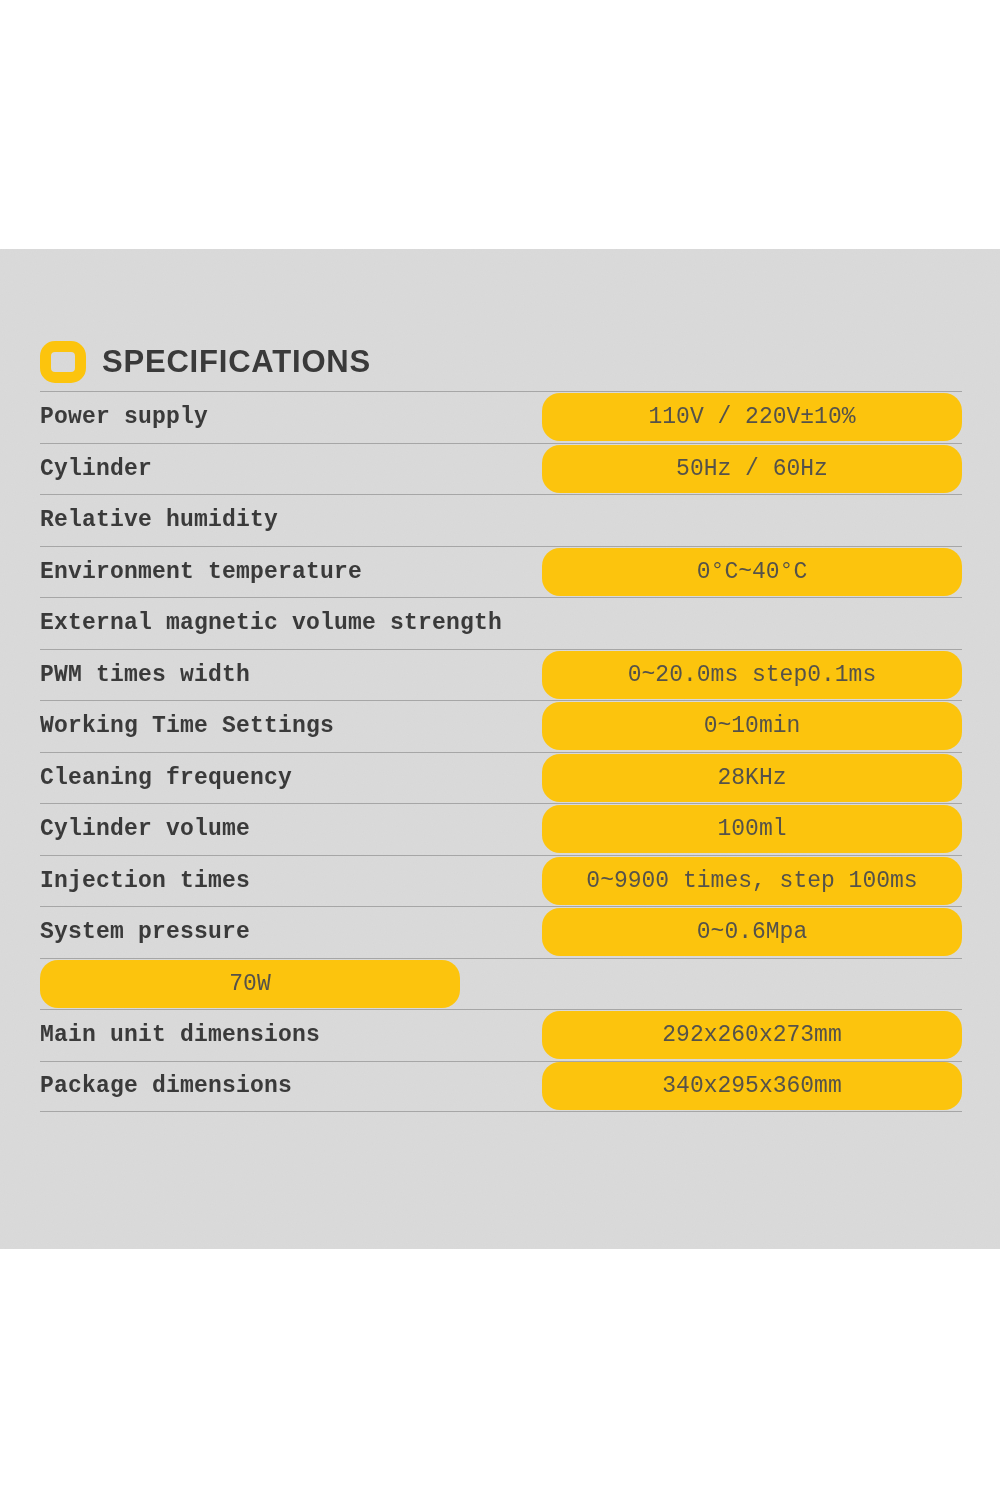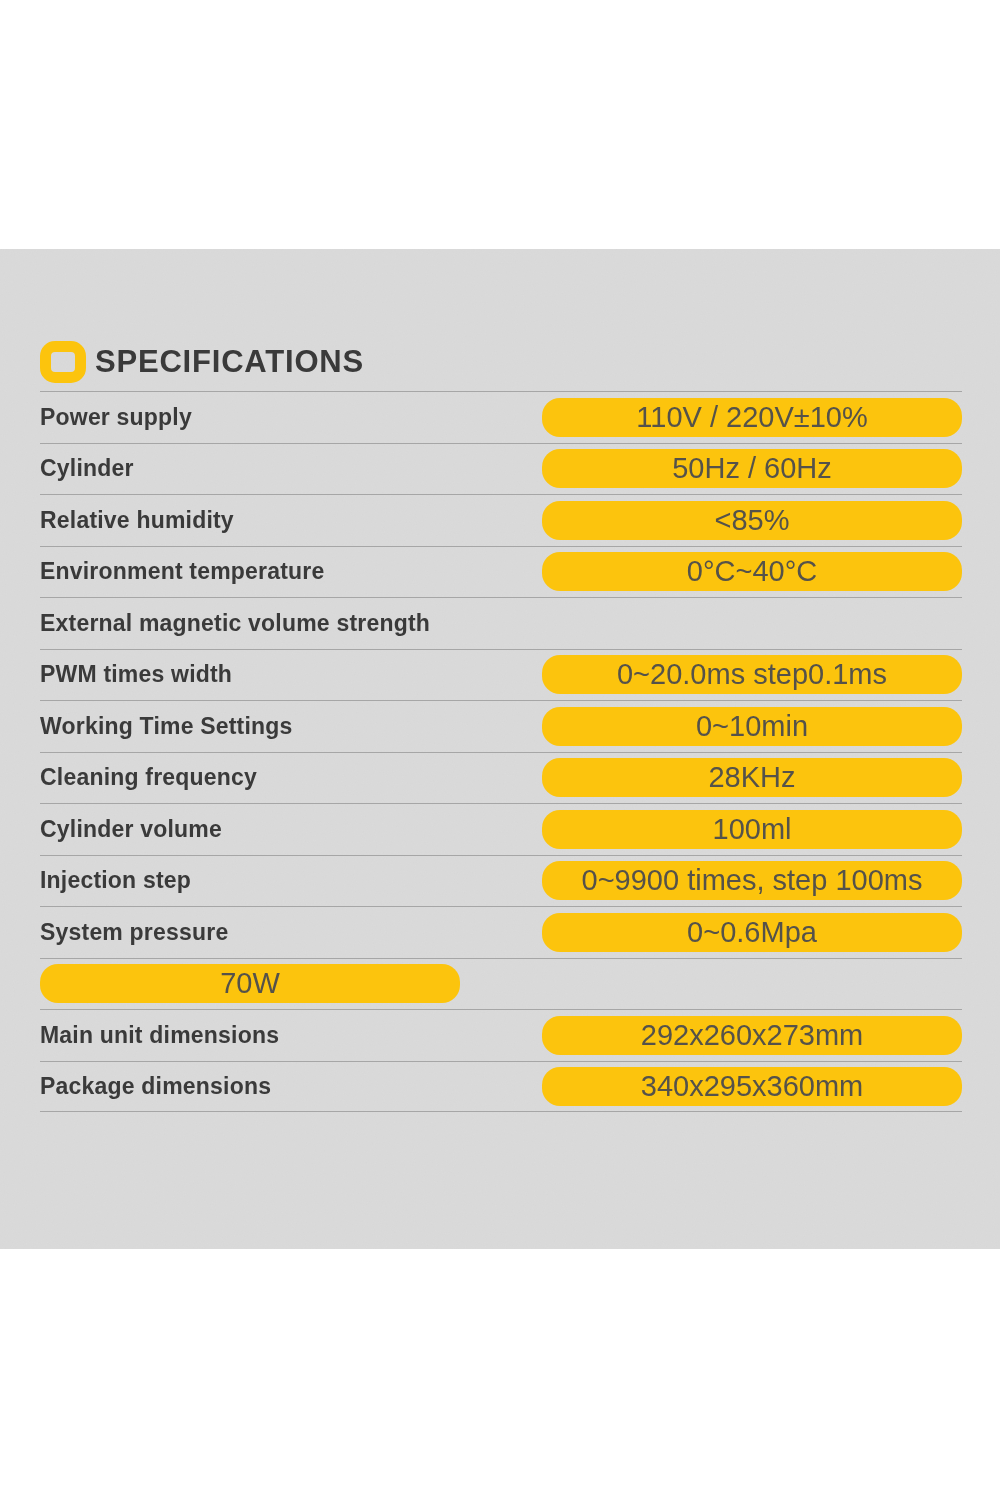--- a/index.html
+++ b/index.html
@@ -28,21 +28,21 @@
     opacity: 0.45;
     pointer-events: none;
   }
   .content {
     position: relative;
     padding: 92px 38px 0 40px;
   }
   .header {
     display: flex;
     align-items: center;
-    gap: 9px;
+    gap: 16px;
     height: 42px;
     margin-bottom: 8px;
   }
   .bullet {
     width: 46px;
     height: 42px;
     border: 11px solid #fcc40d;
     border-radius: 15px;
     flex: 0 0 auto;
   }
@@ -53,41 +53,42 @@
     letter-spacing: 0.8px;
     color: #3a3a3a;
   }
   .spec-table { width: 100%; }
   .spec-row {
     display: flex;
     align-items: center;
     justify-content: space-between;
     height: 51.5px;
     border-top: 1px solid #a6a6a6;
+    font-family: Liberation Mono, monospace;
   }
   .spec-row:last-child {
     border-bottom: 1px solid #a6a6a6;
     gap: 35px;
   }
   .spec-label {
     font-size: 23px;
     font-weight: 700;
     letter-spacing: 0.2px;
     color: #3a3a3a;
     white-space: nowrap;
   }
   .spec-pill {
     width: 420px;
-    height: 39px;
+    height: 48px;
     background: #fcc40d;
     border-radius: 18px;
     display: flex;
     align-items: center;
     justify-content: center;
-    font-size: 29px;
+    font-size: 23px;
     color: #55524a;
     white-space: nowrap;
     flex: 0 0 auto;
   }
 </style>
 </head>
 <body>
 
 <div class="page">
   <section class="panel">
@@ -107,21 +108,20 @@
           <div class="spec-row">
     <div class="spec-label">Power supply</div>
     <div class="spec-pill">110V / 220V±10%</div>
   </div>
           <div class="spec-row">
     <div class="spec-label">Cylinder</div>
     <div class="spec-pill">50Hz / 60Hz</div>
   </div>
           <div class="spec-row">
     <div class="spec-label">Relative humidity</div>
-    <div class="spec-pill">&lt;85%</div>
   </div>
           <div class="spec-row">
     <div class="spec-label">Environment temperature</div>
     <div class="spec-pill">0°C~40°C</div>
   </div>
           <div class="spec-row">
     <div class="spec-label">External magnetic volume strength</div>
   </div>
           <div class="spec-row">
     <div class="spec-label">PWM times width</div>
@@ -133,21 +133,21 @@
   </div>
           <div class="spec-row">
     <div class="spec-label">Cleaning frequency</div>
     <div class="spec-pill">28KHz</div>
   </div>
           <div class="spec-row">
     <div class="spec-label">Cylinder volume</div>
     <div class="spec-pill">100ml</div>
   </div>
           <div class="spec-row">
-    <div class="spec-label">Injection step</div>
+    <div class="spec-label">Injection times</div>
     <div class="spec-pill">0~9900 times, step 100ms</div>
   </div>
           <div class="spec-row">
     <div class="spec-label">System pressure</div>
     <div class="spec-pill">0~0.6Mpa</div>
   </div>
           <div class="spec-row">
     <div class="spec-pill">70W</div>
   </div>
           <div class="spec-row">

